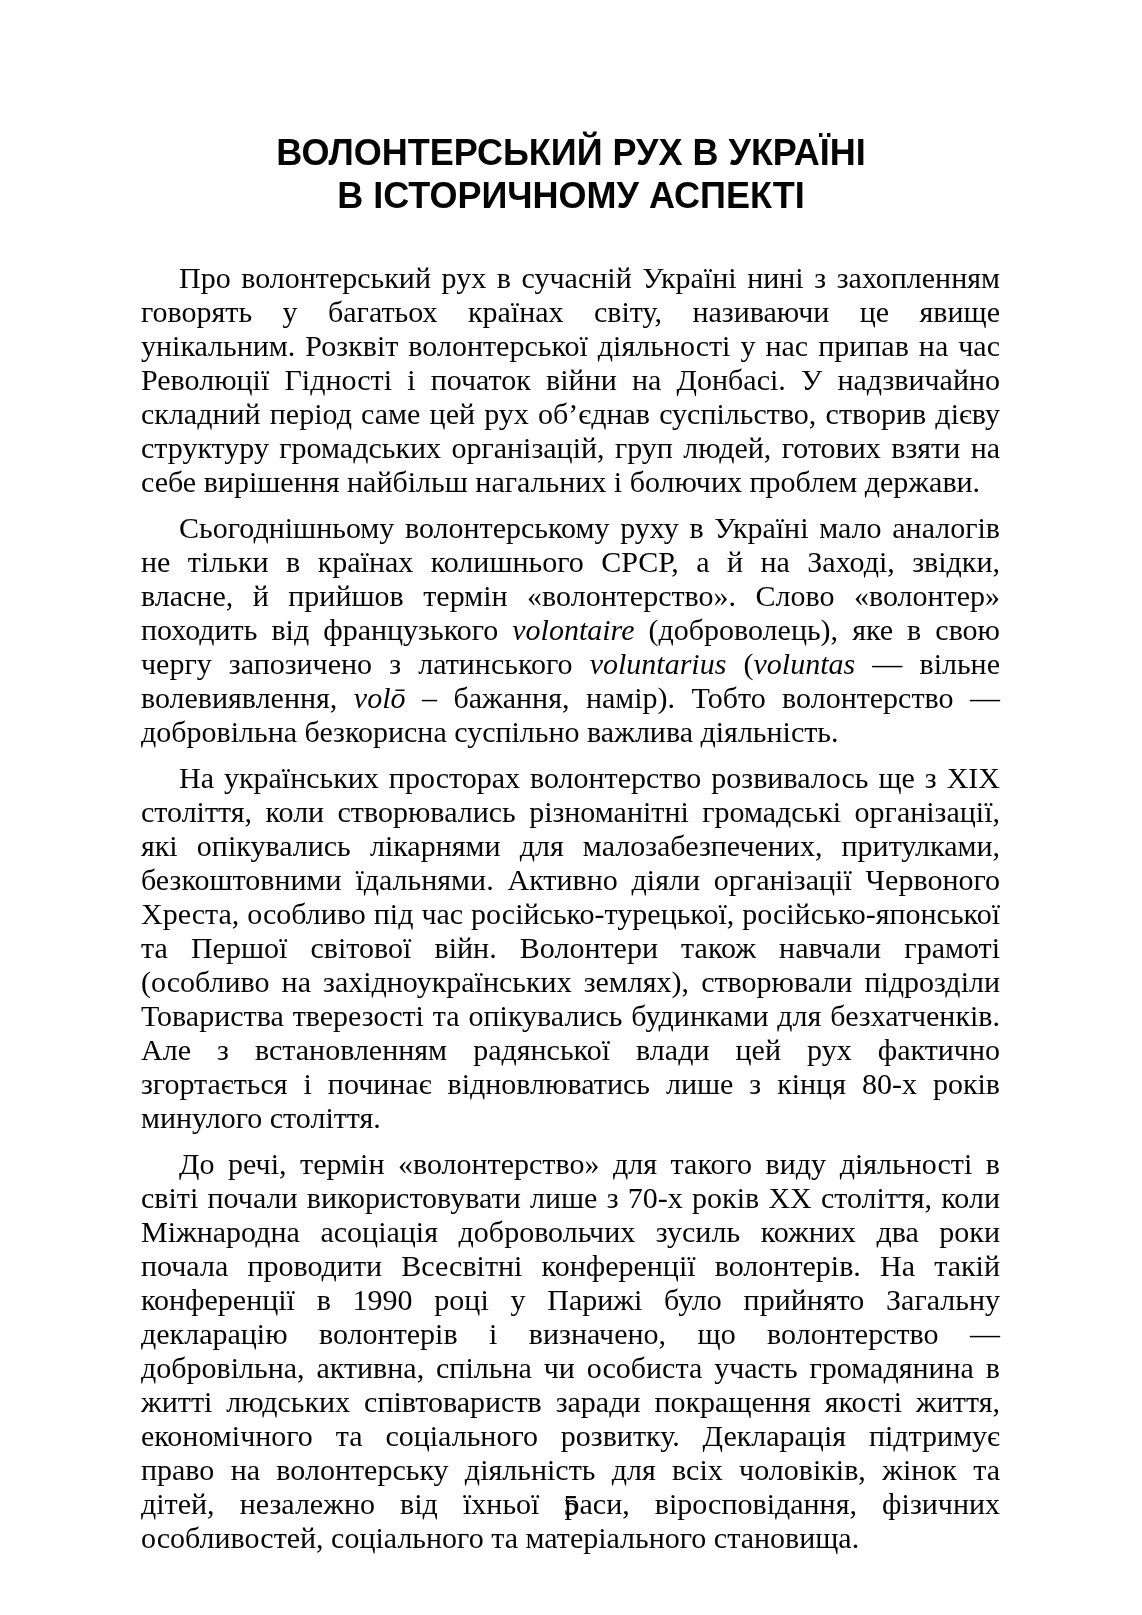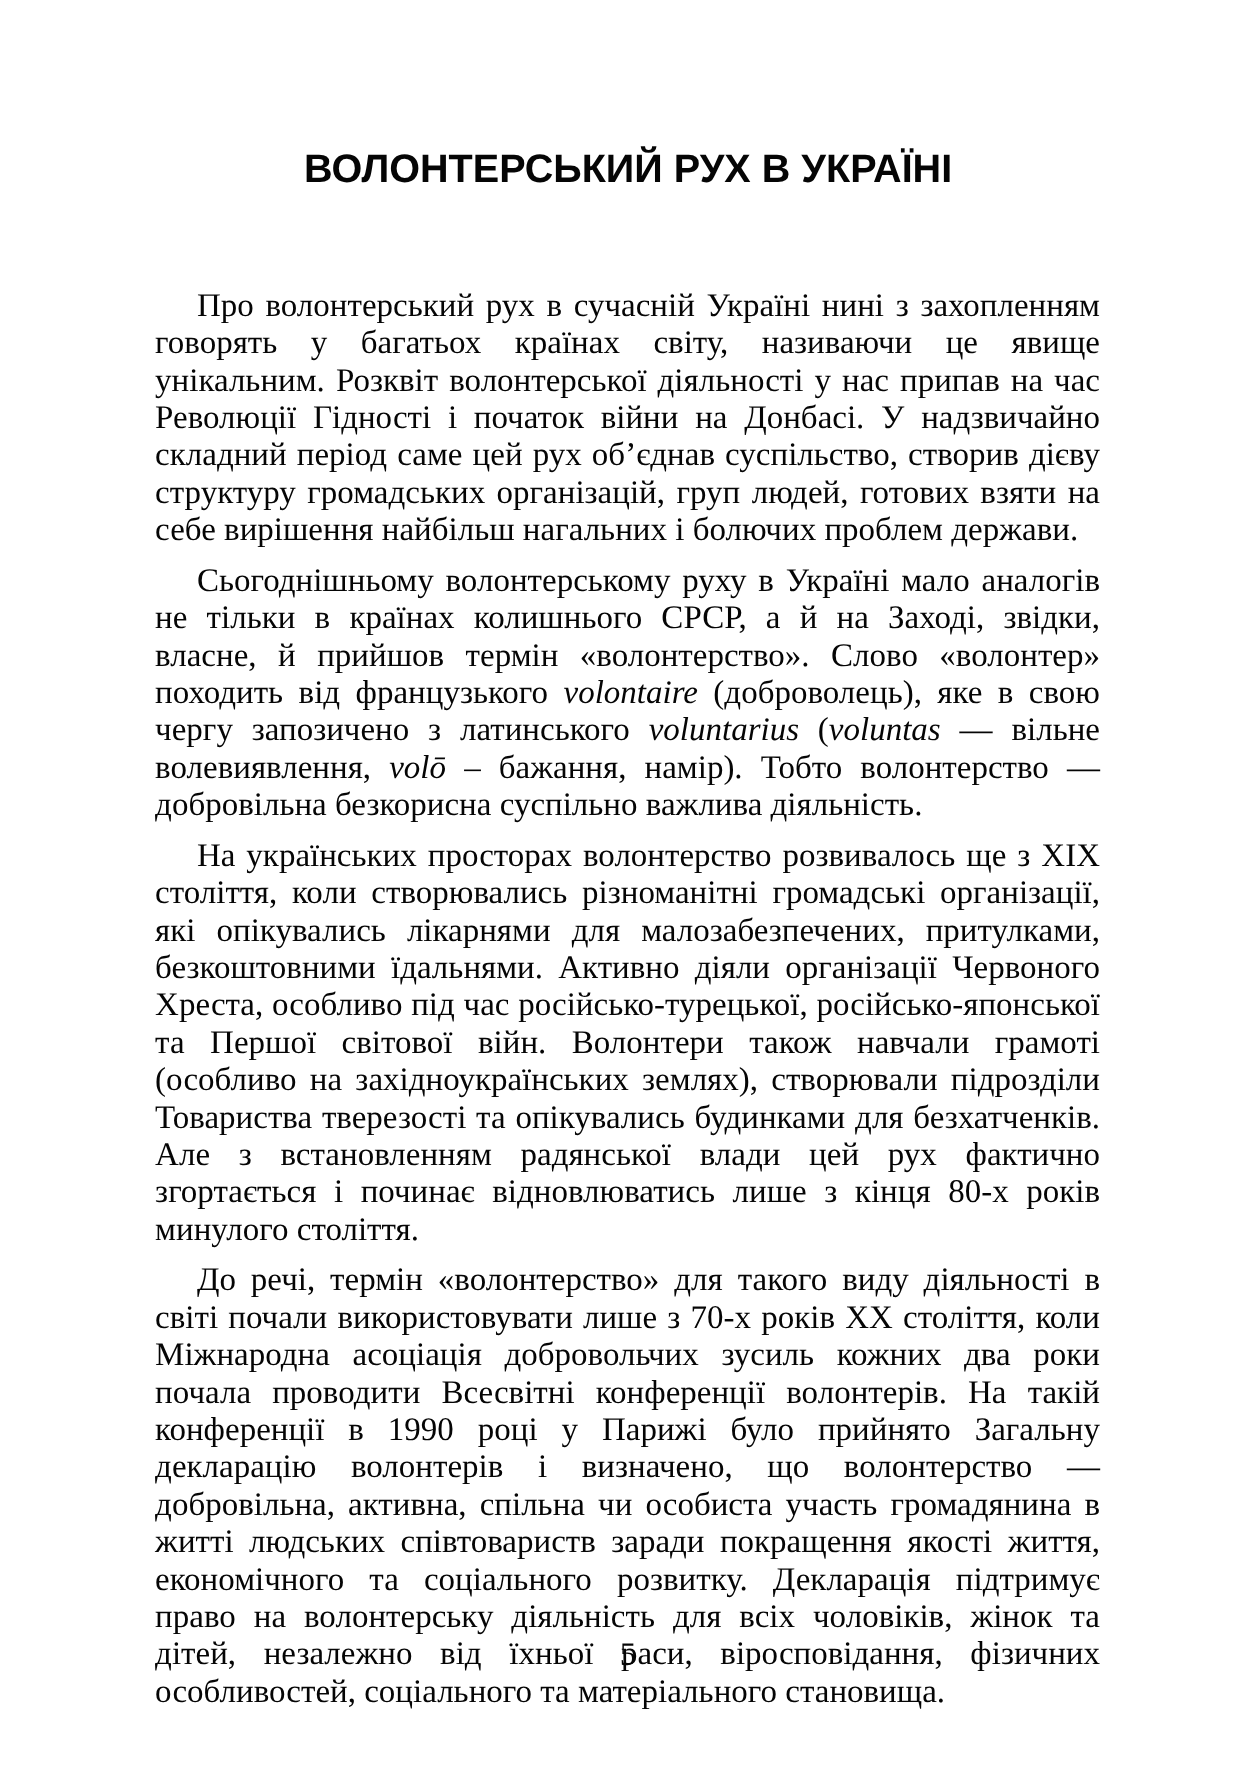--- a/index.html
+++ b/index.html
@@ -56,20 +56,21 @@
     line-height: 34px;
     color: #050505;
   }
 </style>
 </head>
 <body>
 
 <div class="page">
   <h1 class="title">
     <span class="title-line">ВОЛОНТЕРСЬКИЙ РУХ В УКРАЇНІ</span>
+    <span class="title-line">В ІСТОРИЧНОМУ АСПЕКТІ</span>
   </h1>
 
   <div class="body-text" id="paragraphs">
       <p class="para"><span>Про волонтерський рух в сучасній Україні нині з захопленням говорять у багатьох країнах світу, називаючи це явище унікальним. Розквіт волонтерської діяльності у нас припав на час Революції Гідності і початок війни на Донбасі. У надзвичайно складний період саме цей рух об’єднав суспільство, створив дієву структуру громадських організацій, груп людей, готових взяти на себе вирішення найбільш нагальних і болючих проблем держави.</span></p>
       <p class="para"><span>Сьогоднішньому волонтерському руху в Україні мало аналогів не тільки в країнах колишнього СРСР, а й на Заході, звідки, власне, й прийшов термін «волонтерство». Слово «волонтер» походить від французького </span><i>volontaire</i><span> (доброволець), яке в свою чергу запозичено з латинського </span><i>voluntarius</i><span> (</span><i>voluntas</i><span> — вільне волевиявлення, </span><i>volō</i><span> – бажання, намір). Тобто волонтерство — добровільна безкорисна суспільно важлива діяльність.</span></p>
       <p class="para"><span>На українських просторах волонтерство розвивалось ще з XIX століття, коли створювались різноманітні громадські організації, які опікувались лікарнями для малозабезпечених, притулками, безкоштовними їдальнями. Активно діяли організації Червоного Хреста, особливо під час російсько-турецької, російсько-японської та Першої світової війн. Волонтери також навчали грамоті (особливо на західноукраїнських землях), створювали підрозділи Товариства тверезості та опікувались будинками для безхатченків. Але з встановленням радянської влади цей рух фактично згортається і починає відновлюватись лише з кінця 80-х років минулого століття.</span></p>
       <p class="para"><span>До речі, термін «волонтерство» для такого виду діяльності в світі почали використовувати лише з 70-х років XX століття, коли Міжнародна асоціація добровольчих зусиль кожних два роки почала проводити Всесвітні конференції волонтерів. На такій конференції в 1990 році у Парижі було прийнято Загальну декларацію волонтерів і визначено, що волонтерство — добровільна, активна, спільна чи особиста участь громадянина в житті людських співтовариств заради покращення якості життя, економічного та соціального розвитку. Декларація підтримує право на волонтерську діяльність для всіх чоловіків, жінок та дітей, незалежно від їхньої раси, віросповідання, фізичних особливостей, соціального та матеріального становища.</span></p>
     </div>
 
   <div class="page-number">5</div>

